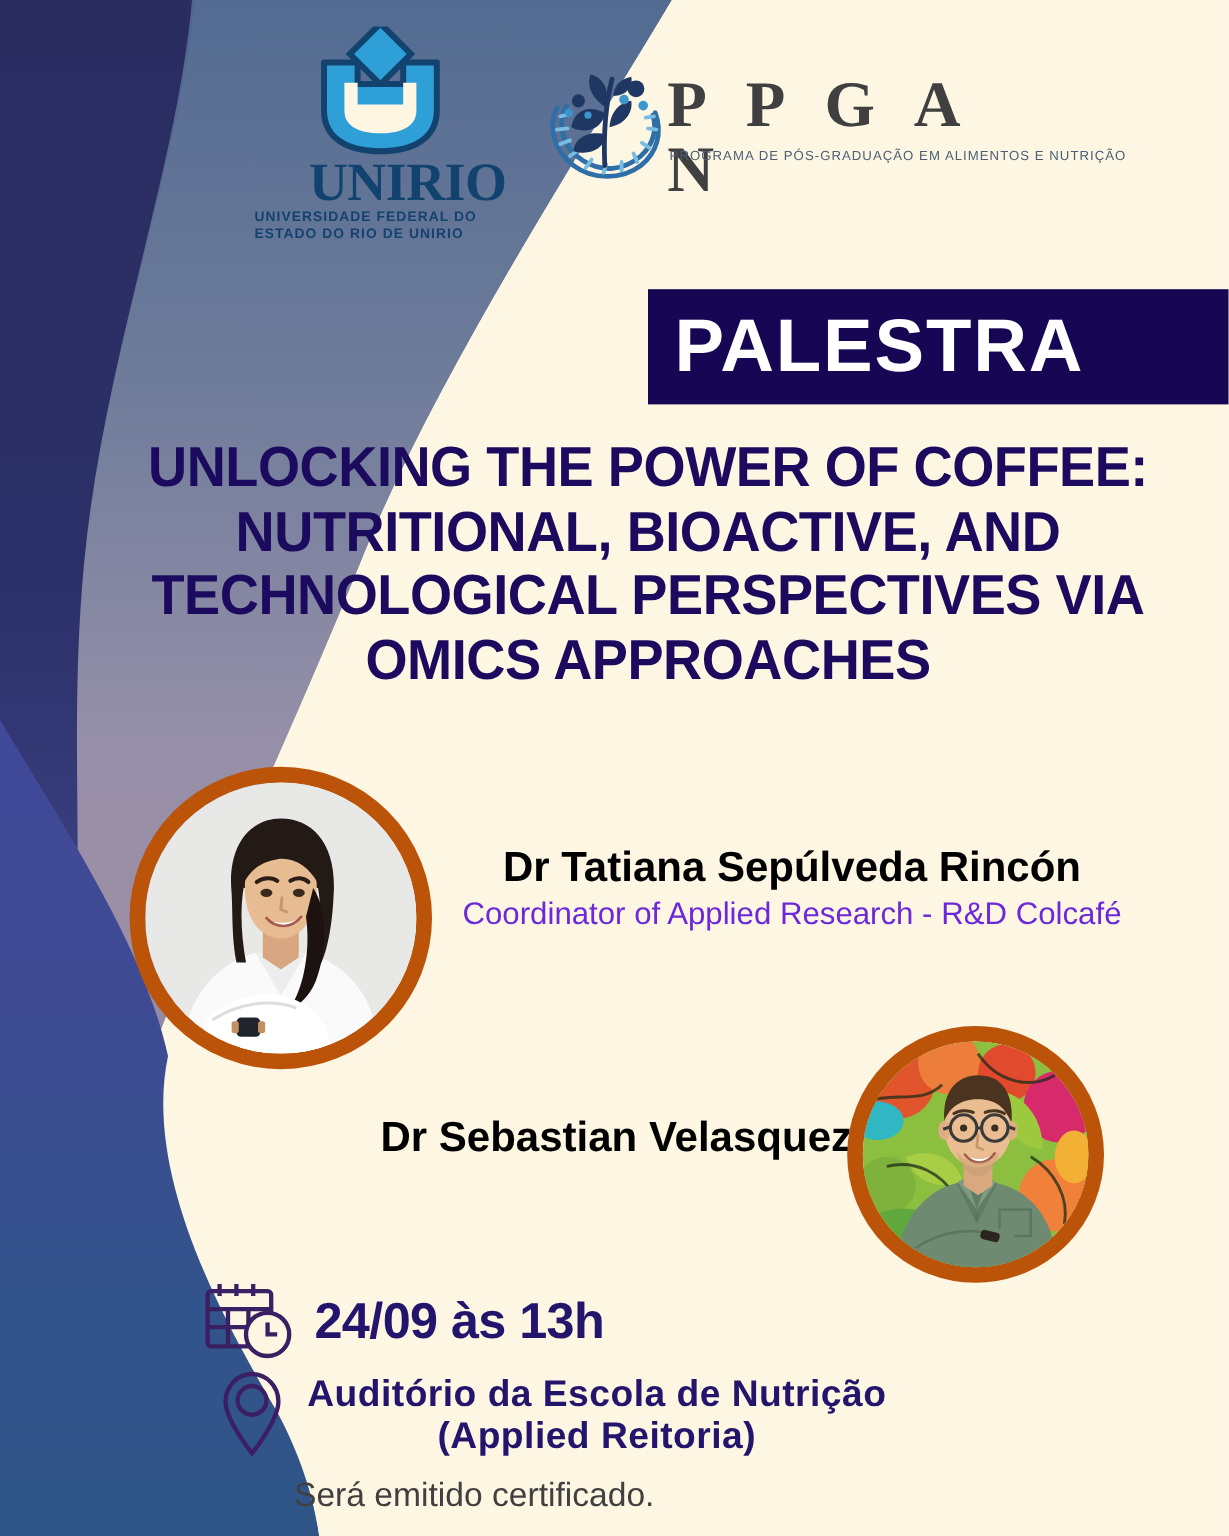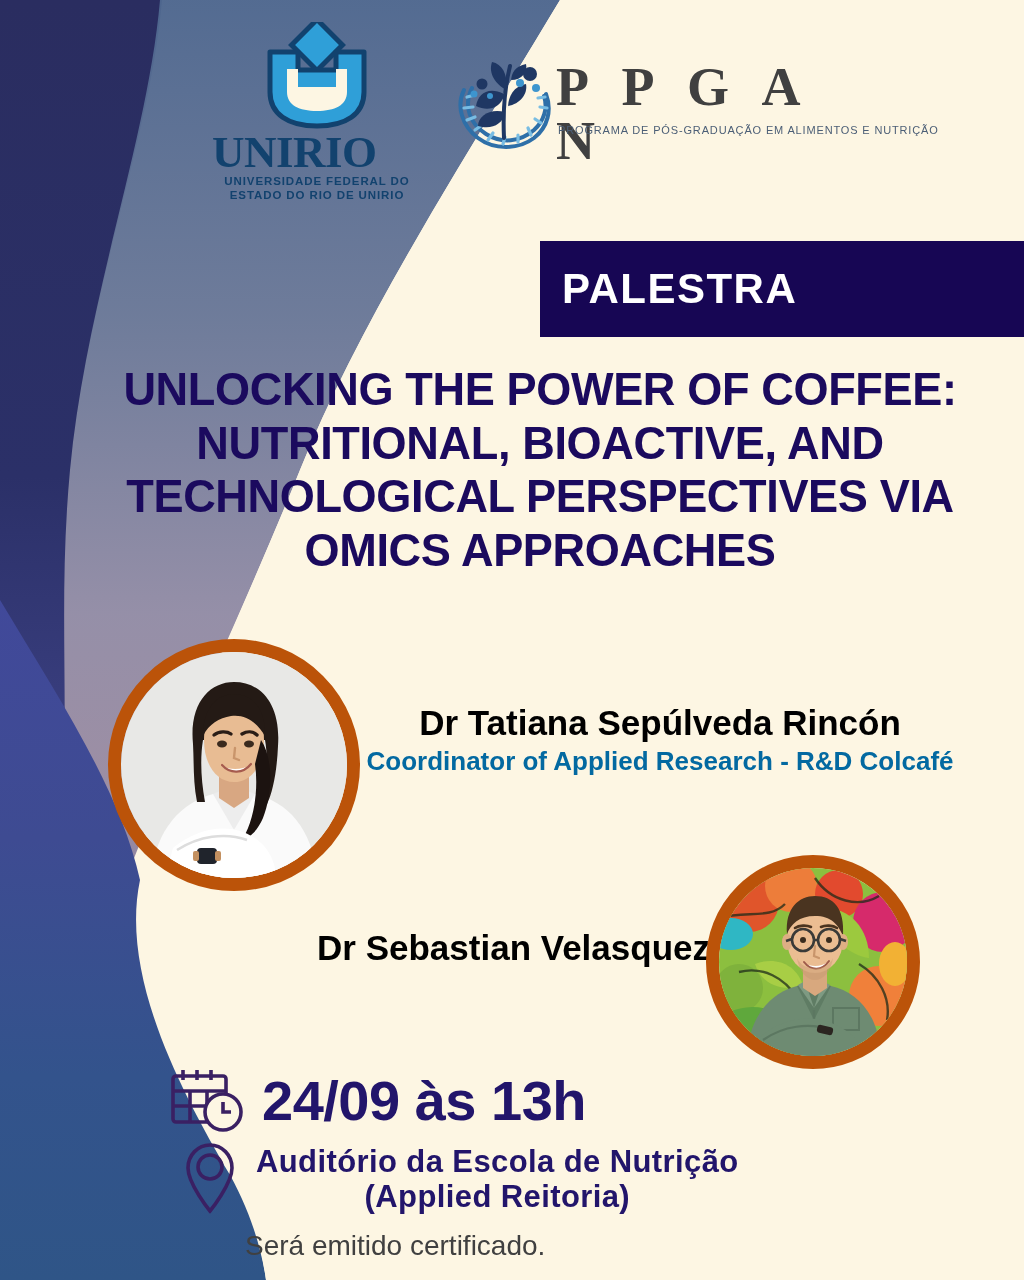--- a/index.html
+++ b/index.html
@@ -42,34 +42,34 @@
     top: 0px;
     width: 210px;
     height: 185px;
   }
   .unirio-mark { display: block; }
   .unirio-word {
     position: absolute;
     left: 0;
     top: 108px;
     width: 210px;
-    text-align: left;
+    text-align: right;
     color: #12426E;
     font-weight: 700;
     font-size: 45px;
     letter-spacing: -0.5px;
     line-height: 1;
     font-family: "Liberation Serif", serif;
   }
   .unirio-sub {
     position: absolute;
     left: 0;
     top: 152px;
     width: 210px;
-    text-align: center;
+    text-align: left;
     color: #12426E;
     font-weight: 700;
     font-size: 11.5px;
     letter-spacing: 0.9px;
     line-height: 1.25;
   }
 
   .ppgan-logo {
     position: absolute;
     left: 248px;
@@ -105,21 +105,21 @@
     left: 540px;
     top: 241px;
     width: 484px;
     height: 96px;
     background: #170654;
     display: flex;
     align-items: center;
   }
   .palestra-text {
     color: #FFFFFF;
-    font-size: 42px;
+    font-size: 62px;
     font-weight: 700;
     letter-spacing: 1.5px;
     padding-left: 22px;
     line-height: 1;
   }
 
   
   .main-title {
     position: absolute;
     left: 96px;
@@ -162,40 +162,40 @@
   .speaker-b { left: 120px; top: 928px; width: 590px; text-align: right; }
 
   .speaker-name {
     color: #000000;
     font-weight: 700;
     font-size: 35px;
     line-height: 1.12;
     white-space: nowrap;
   }
   .speaker-role {
-    color: #0369a1;
-    font-weight: 700;
+    color: #6d28d9;
+    font-weight: 400;
     font-size: 26px;
     line-height: 1.2;
     margin-top: 4px;
     white-space: nowrap;
   }
 
   
   .info-date {
     position: absolute;
     left: 170px;
     top: 1068px;
     display: flex;
     align-items: center;
   }
   .info-date-text {
     color: #22156B;
     font-weight: 700;
-    font-size: 56px;
+    font-size: 42px;
     line-height: 1;
     margin-left: 18px;
     letter-spacing: -0.5px;
   }
 
   .info-place {
     position: absolute;
     left: 182px;
     top: 1142px;
     display: flex;

